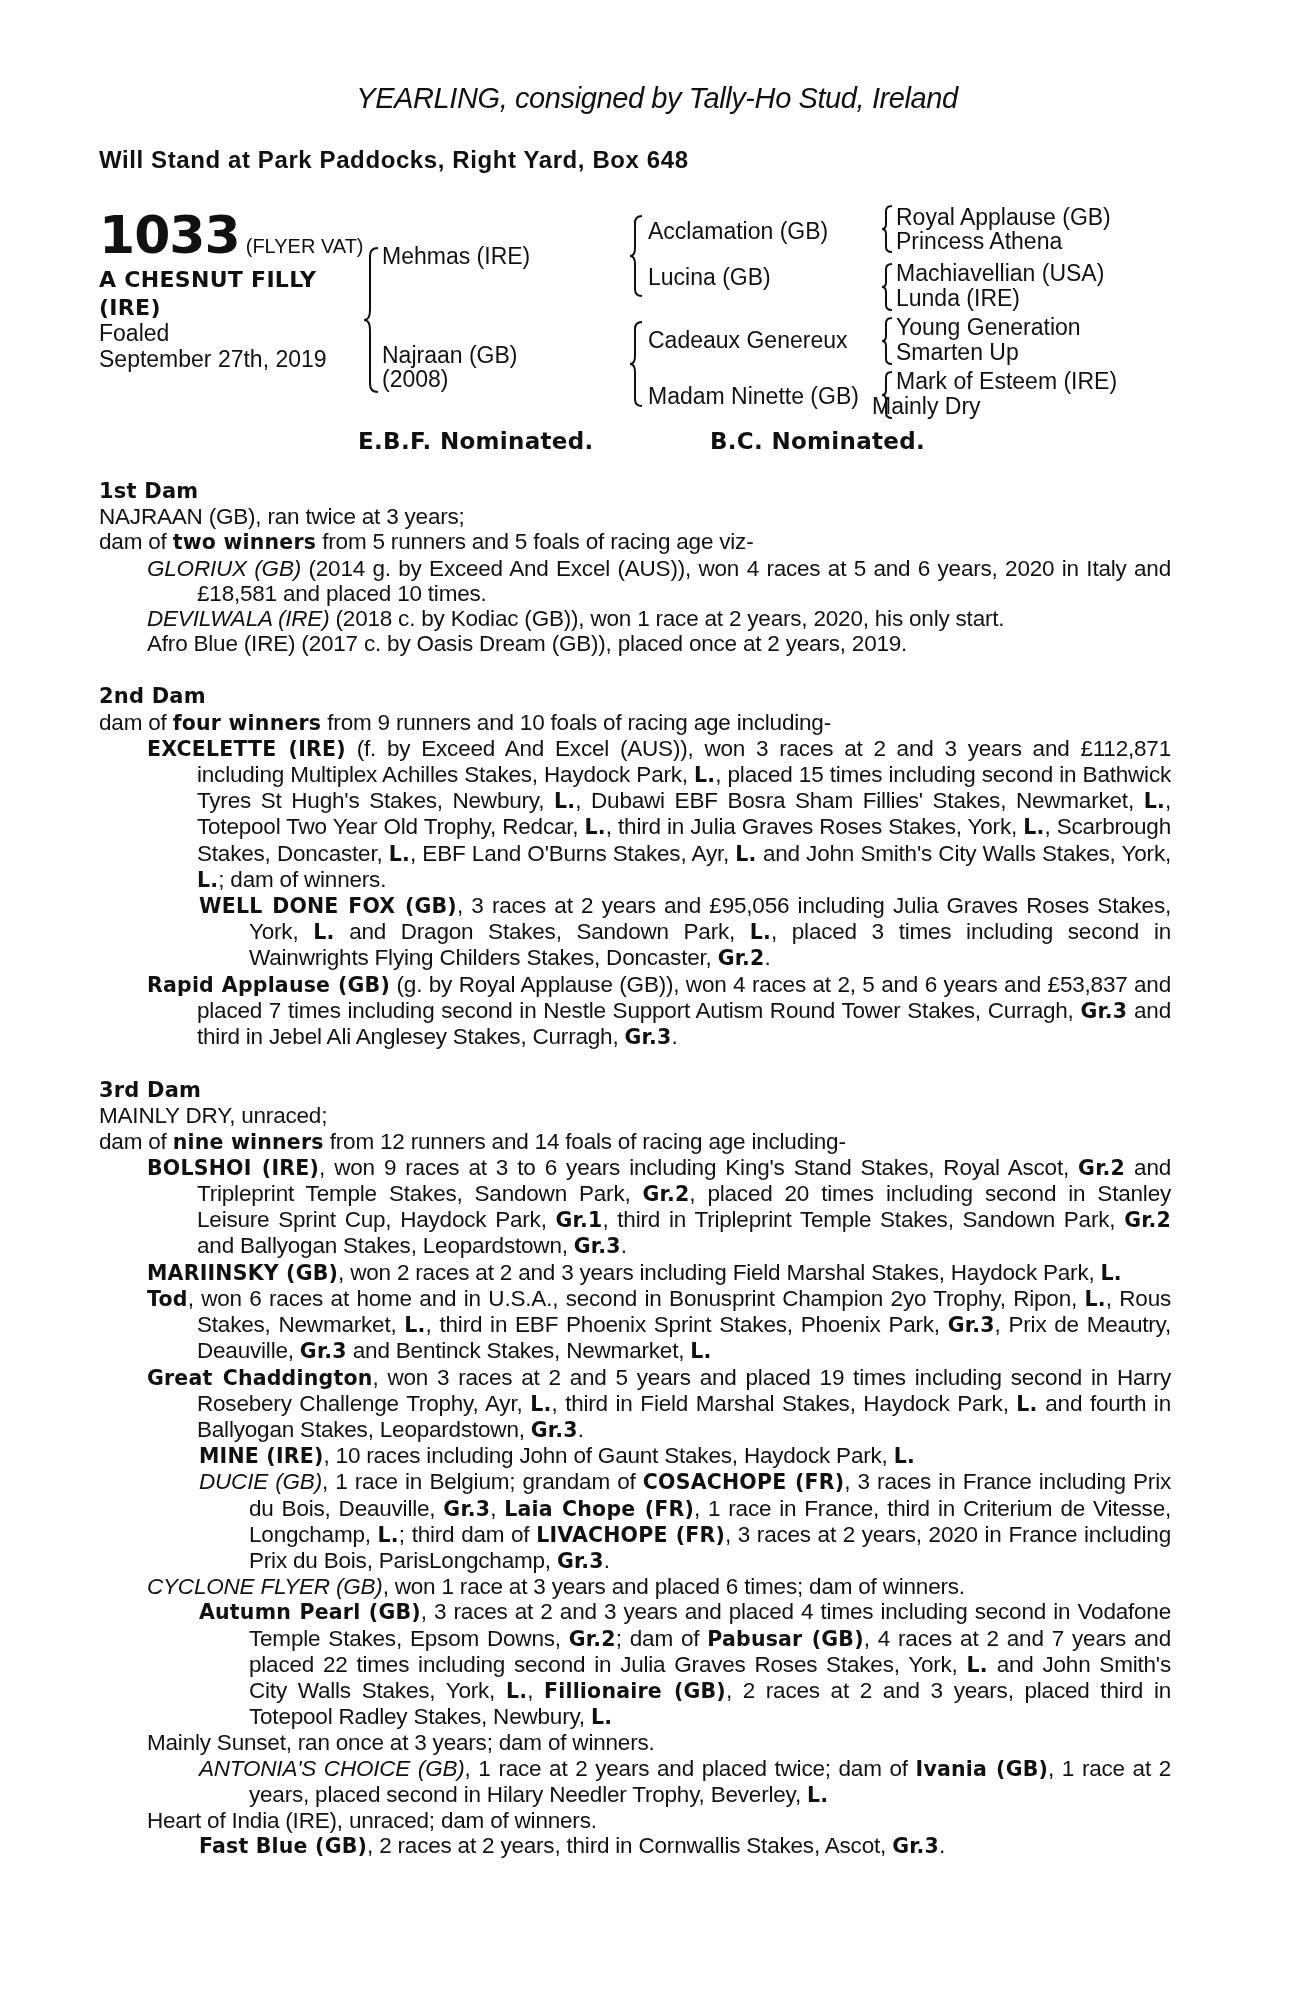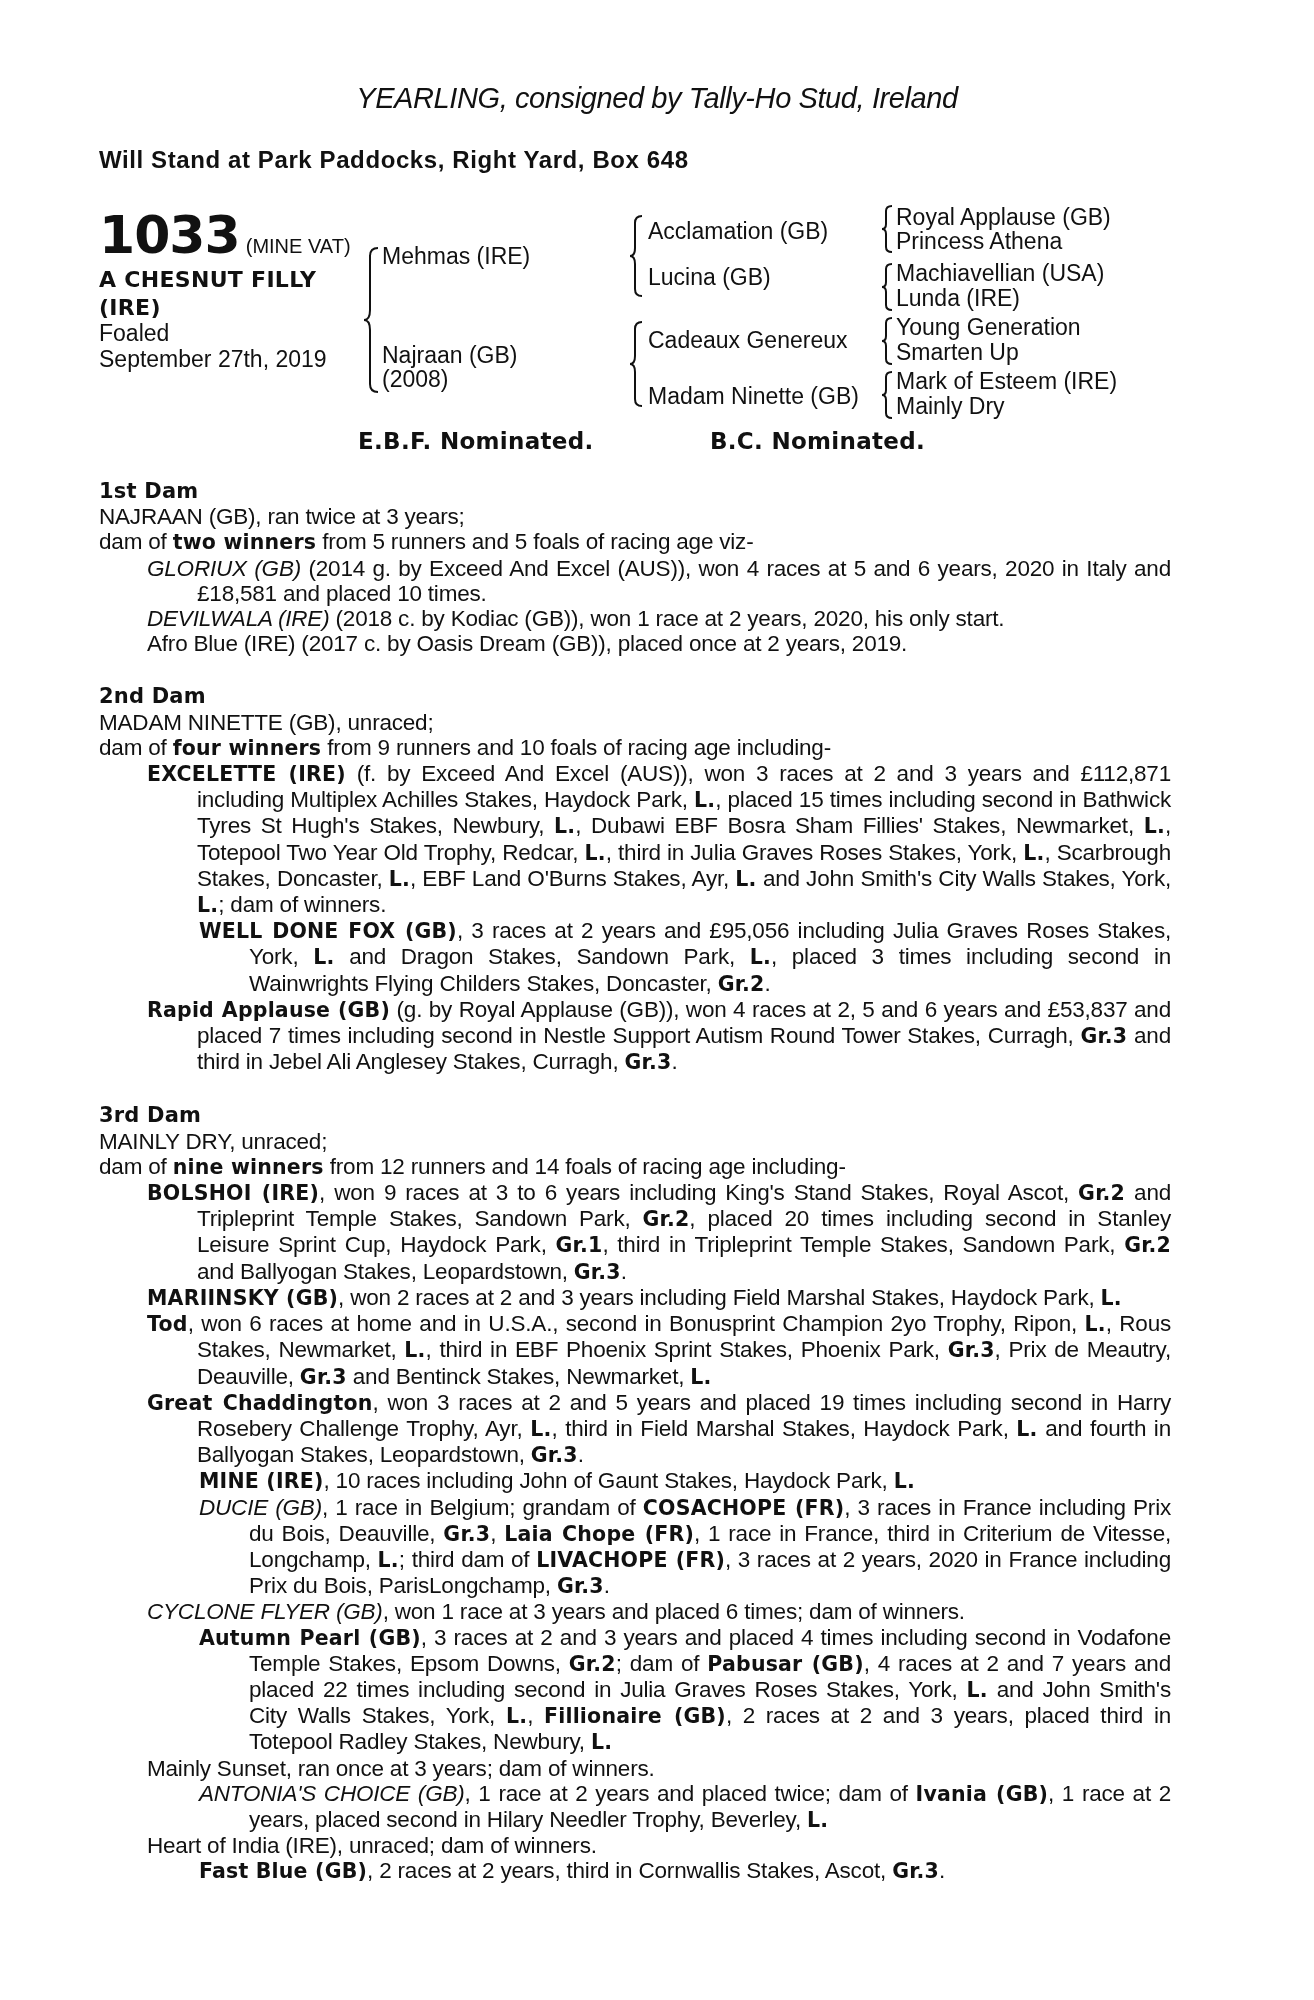--- a/index.html
+++ b/index.html
@@ -28,21 +28,21 @@
 </style>
 </head>
 <body>
 
 <div class="page">
 
   <div class="title">YEARLING, consigned by Tally-Ho Stud, Ireland</div>
   <div class="stand">Will Stand at Park Paddocks, Right Yard, Box 648</div>
 
   <div class="lot">
-    <span class="lot-num">1033</span><span class="lot-vat">(MINE VAT)</span>
+    <span class="lot-num">1033</span><span class="lot-vat">(FLYER VAT)</span>
   </div>
   <div class="filly">
     <div>A CHESNUT FILLY</div>
     <div>(IRE)</div>
   </div>
   <div class="foaled">
     <div>Foaled</div>
     <div>September 27th, 2019</div>
   </div>
 
@@ -80,35 +80,34 @@
   <svg class="brace" style="left:880px;top:316px" width="14" height="50">
     <path d="M12 2 Q6 2 6 7 L6 20 Q6 25 2 25 Q6 25 6 30 L6 43 Q6 48 12 48"></path>
   </svg>
   <div class="ped-text" style="left:896px;top:314px">Young Generation</div>
   <div class="ped-text" style="left:896px;top:339px">Smarten Up</div>
 
   <svg class="brace" style="left:880px;top:370px" width="14" height="50">
     <path d="M12 2 Q6 2 6 7 L6 20 Q6 25 2 25 Q6 25 6 30 L6 43 Q6 48 12 48"></path>
   </svg>
   <div class="ped-text" style="left:896px;top:368px">Mark of Esteem (IRE)</div>
-  <div class="ped-text" style="left:896px;top:393px">Mainly Dry</div>
+  <div class="ped-text" style="left:872px;top:393px">Mainly Dry</div>
 
   <div class="nominated" style="left:358px;top:428px">E.B.F. Nominated.</div>
   <div class="nominated" style="left:710px;top:428px">B.C. Nominated.</div>
 
   <div class="body-text" id="sections">
       <div class="section-head">1st Dam</div>
       <div class="line">NAJRAAN (GB), ran twice at 3 years;</div>
       <div class="line"><span>dam of </span><span class="b">two winners</span><span> from 5 runners and 5 foals of racing age viz-</span></div>
       <div class="entry lvl1"><span class="i">GLORIUX (GB)</span><span> (2014 g. by Exceed And Excel (AUS)), won 4 races at 5 and 6 years, 2020 in Italy and £18,581 and placed 10 times.</span></div>
       <div class="entry lvl1"><span class="i">DEVILWALA (IRE)</span><span> (2018 c. by Kodiac (GB)), won 1 race at 2 years, 2020, his only start.</span></div>
       <div class="entry lvl1"><span>Afro Blue (IRE) (2017 c. by Oasis Dream (GB)), placed once at 2 years, 2019.</span></div>
       <div class="gap"></div>
       <div class="section-head">2nd Dam</div>
-      <div class="line">MADAM NINETTE (GB), unraced;</div>
       <div class="line"><span>dam of </span><span class="b">four winners</span><span> from 9 runners and 10 foals of racing age including-</span></div>
       <div class="entry lvl1"><span class="b">EXCELETTE (IRE)</span><span> (f. by Exceed And Excel (AUS)), won 3 races at 2 and 3 years and £112,871 including Multiplex Achilles Stakes, Haydock Park, </span><span class="b">L.</span><span>, placed 15 times including second in Bathwick Tyres St Hugh's Stakes, Newbury, </span><span class="b">L.</span><span>, Dubawi EBF Bosra Sham Fillies' Stakes, Newmarket, </span><span class="b">L.</span><span>, Totepool Two Year Old Trophy, Redcar, </span><span class="b">L.</span><span>, third in Julia Graves Roses Stakes, York, </span><span class="b">L.</span><span>, Scarbrough Stakes, Doncaster, </span><span class="b">L.</span><span>, EBF Land O'Burns Stakes, Ayr, </span><span class="b">L.</span><span> and John Smith's City Walls Stakes, York, </span><span class="b">L.</span><span>; dam of winners.</span></div>
       <div class="entry lvl2"><span class="b">WELL DONE FOX (GB)</span><span>, 3 races at 2 years and £95,056 including Julia Graves Roses Stakes, York, </span><span class="b">L.</span><span> and Dragon Stakes, Sandown Park, </span><span class="b">L.</span><span>, placed 3 times including second in Wainwrights Flying Childers Stakes, Doncaster, </span><span class="b">Gr.2</span><span>.</span></div>
       <div class="entry lvl1"><span class="b">Rapid Applause (GB)</span><span> (g. by Royal Applause (GB)), won 4 races at 2, 5 and 6 years and £53,837 and placed 7 times including second in Nestle Support Autism Round Tower Stakes, Curragh, </span><span class="b">Gr.3</span><span> and third in Jebel Ali Anglesey Stakes, Curragh, </span><span class="b">Gr.3</span><span>.</span></div>
       <div class="gap"></div>
       <div class="section-head">3rd Dam</div>
       <div class="line">MAINLY DRY, unraced;</div>
       <div class="line"><span>dam of </span><span class="b">nine winners</span><span> from 12 runners and 14 foals of racing age including-</span></div>
       <div class="entry lvl1"><span class="b">BOLSHOI (IRE)</span><span>, won 9 races at 3 to 6 years including King's Stand Stakes, Royal Ascot, </span><span class="b">Gr.2</span><span> and Tripleprint Temple Stakes, Sandown Park, </span><span class="b">Gr.2</span><span>, placed 20 times including second in Stanley Leisure Sprint Cup, Haydock Park, </span><span class="b">Gr.1</span><span>, third in Tripleprint Temple Stakes, Sandown Park, </span><span class="b">Gr.2</span><span> and Ballyogan Stakes, Leopardstown, </span><span class="b">Gr.3</span><span>.</span></div>
       <div class="entry lvl1"><span class="b">MARIINSKY (GB)</span><span>, won 2 races at 2 and 3 years including Field Marshal Stakes, Haydock Park, </span><span class="b">L.</span></div>

